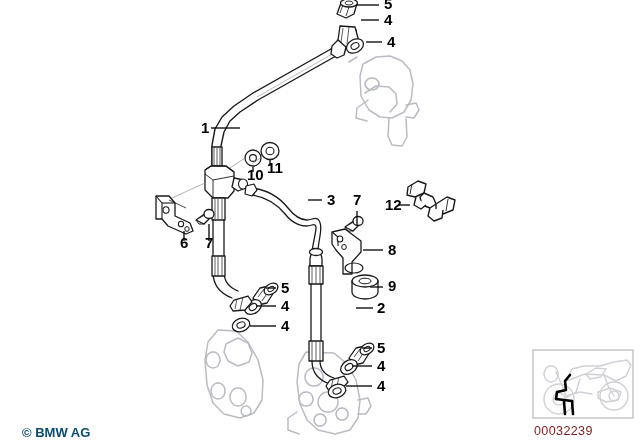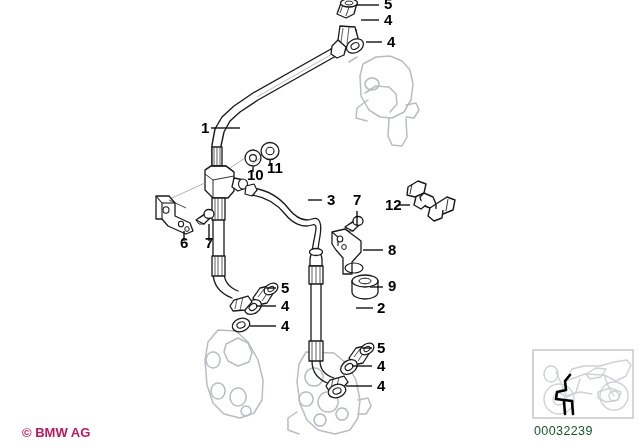--- a/index.html
+++ b/index.html
@@ -27,31 +27,31 @@
     height: 448px;
     display: block;
   }
   .copyright {
     position: absolute;
     left: 22px;
     top: 425px;
     font-family: "Liberation Sans", sans-serif;
     font-size: 13px;
     font-weight: bold;
-    color: #be185d;
+    color: #0c4a6e;
     letter-spacing: 0px;
     white-space: nowrap;
   }
   .part-number {
     position: absolute;
     left: 534px;
     top: 424px;
     font-family: "Liberation Sans", sans-serif;
     font-size: 12.5px;
-    color: #14532d;
+    color: #7f1d1d;
     letter-spacing: 0.4px;
     white-space: nowrap;
   }
   .callout-text {
     font-family: "Liberation Sans", sans-serif;
     font-size: 15px;
     font-weight: bold;
     fill: #000000;
   }
 </style>

